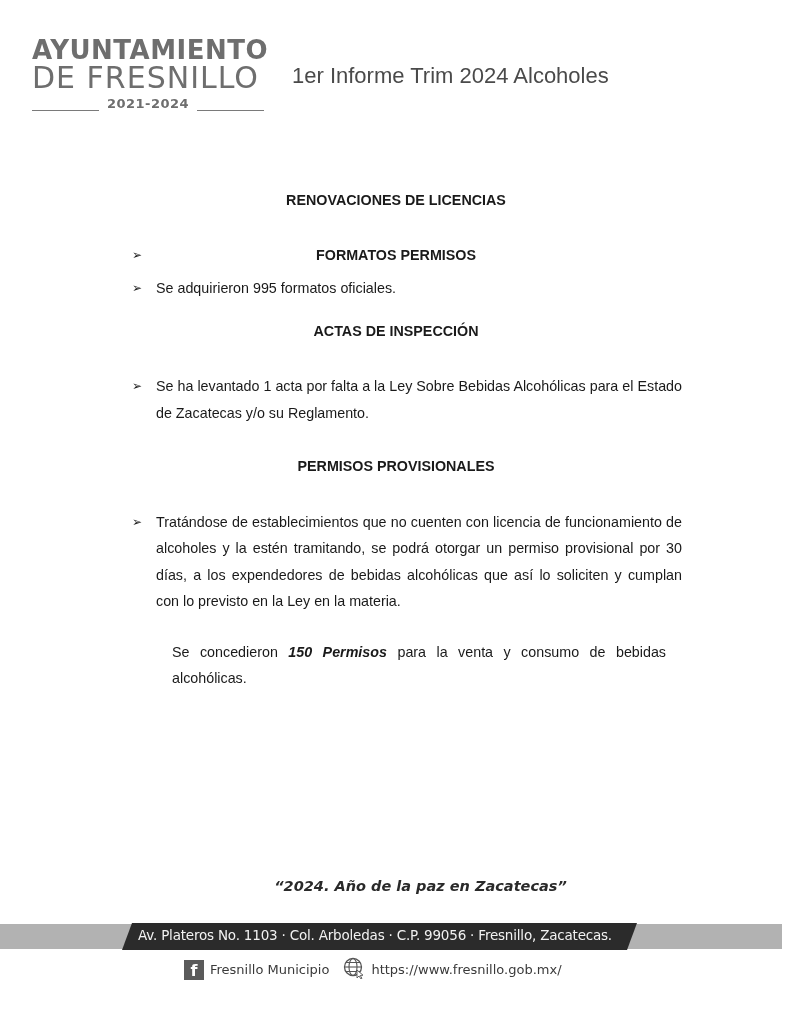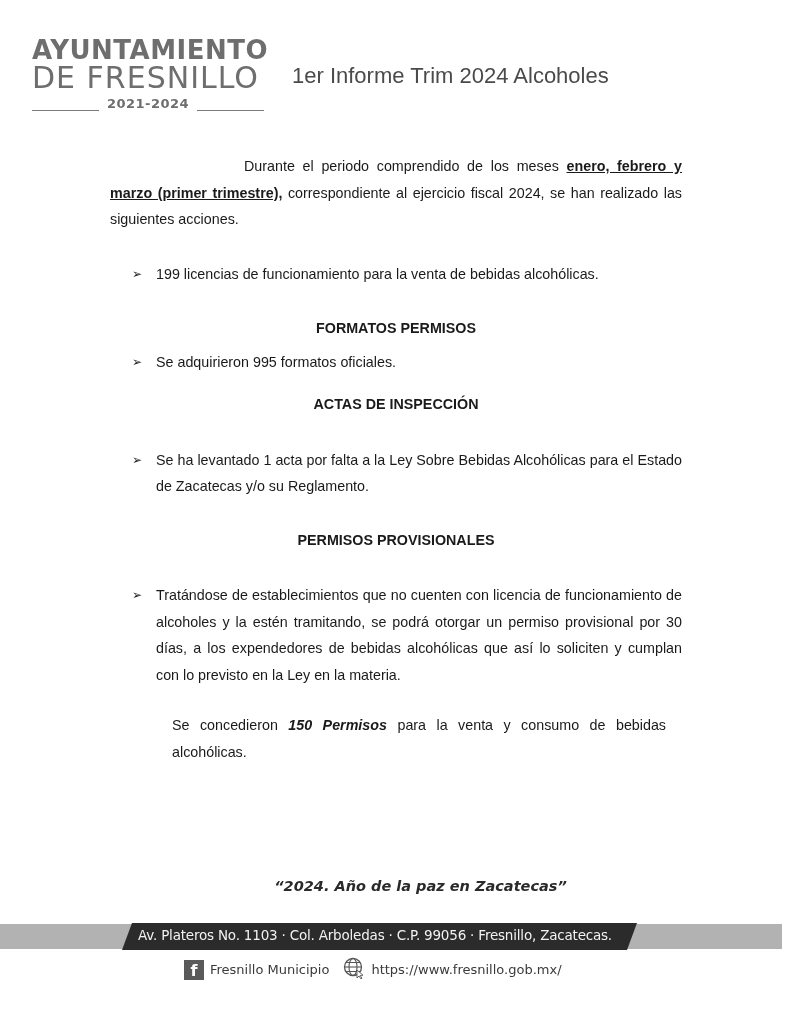--- a/index.html
+++ b/index.html
@@ -51,23 +51,23 @@
   <div class="logo-line2">DE FRESNILLO</div>
   <div class="logo-years">
     <span class="rule"></span>
     <span class="yrs">2021-2024</span>
     <span class="rule"></span>
   </div>
 </div>
 <div class="doc-title">1er Informe Trim 2024 Alcoholes</div>
 
 <div class="content">
-  <p class="intro"><span>Durante el periodo comprendido de los meses </span><b>enero, febrero y marzo (primer trimestre),</b><span> correspondiente al ejercicio fiscal 2024, se han realizado las siguientes acciones.</span></p>
 
-  <p class="bullet" id="s1-item"><span class="arrow">➢</span><span>199 licencias de funcionamiento para la venta de bebidas alcohólicas.</span></p>
+  <h3 class="section-title" id="s1-title">RENOVACIONES DE LICENCIAS</h3>
+  <p class="bullet" id="s1-item"><span class="arrow">➢</span></p>
 
   <h3 class="section-title" id="s2-title">FORMATOS PERMISOS</h3>
   <p class="bullet" id="s2-item"><span class="arrow">➢</span><span>Se adquirieron 995 formatos oficiales.</span></p>
 
   <h3 class="section-title" id="s3-title">ACTAS DE INSPECCIÓN</h3>
   <p class="bullet" id="s3-item"><span class="arrow">➢</span><span>Se ha levantado 1 acta por falta a la Ley Sobre Bebidas Alcohólicas para el Estado de Zacatecas y/o su Reglamento.</span></p>
 
   <h3 class="section-title" id="s4-title">PERMISOS PROVISIONALES</h3>
   <p class="bullet" id="s4-item"><span class="arrow">➢</span><span>Tratándose de establecimientos que no cuenten con licencia de funcionamiento de alcoholes y la estén tramitando, se podrá otorgar un permiso provisional por 30 días, a los expendedores de bebidas alcohólicas que así lo soliciten y cumplan con lo previsto en la Ley en la materia.</span></p>
   <p class="para" id="s4-para"><span>Se concedieron </span><b>150 Permisos</b><span> para la venta y consumo de bebidas alcohólicas.</span></p>

